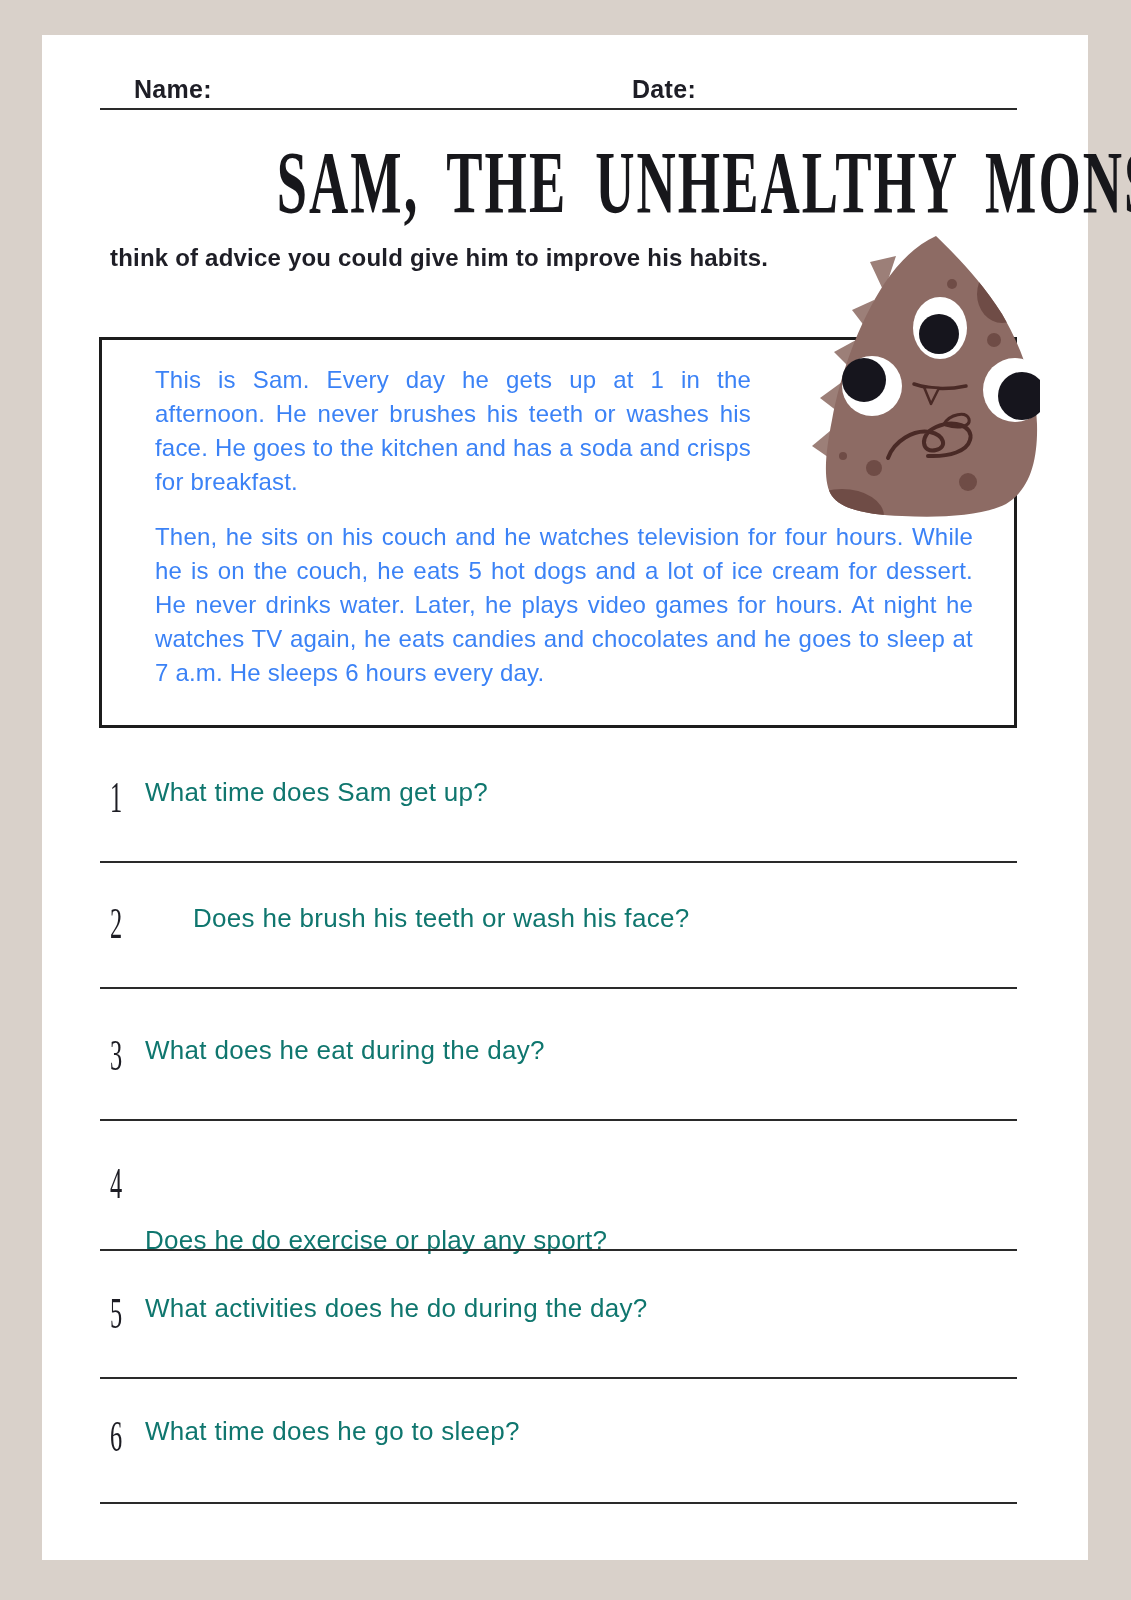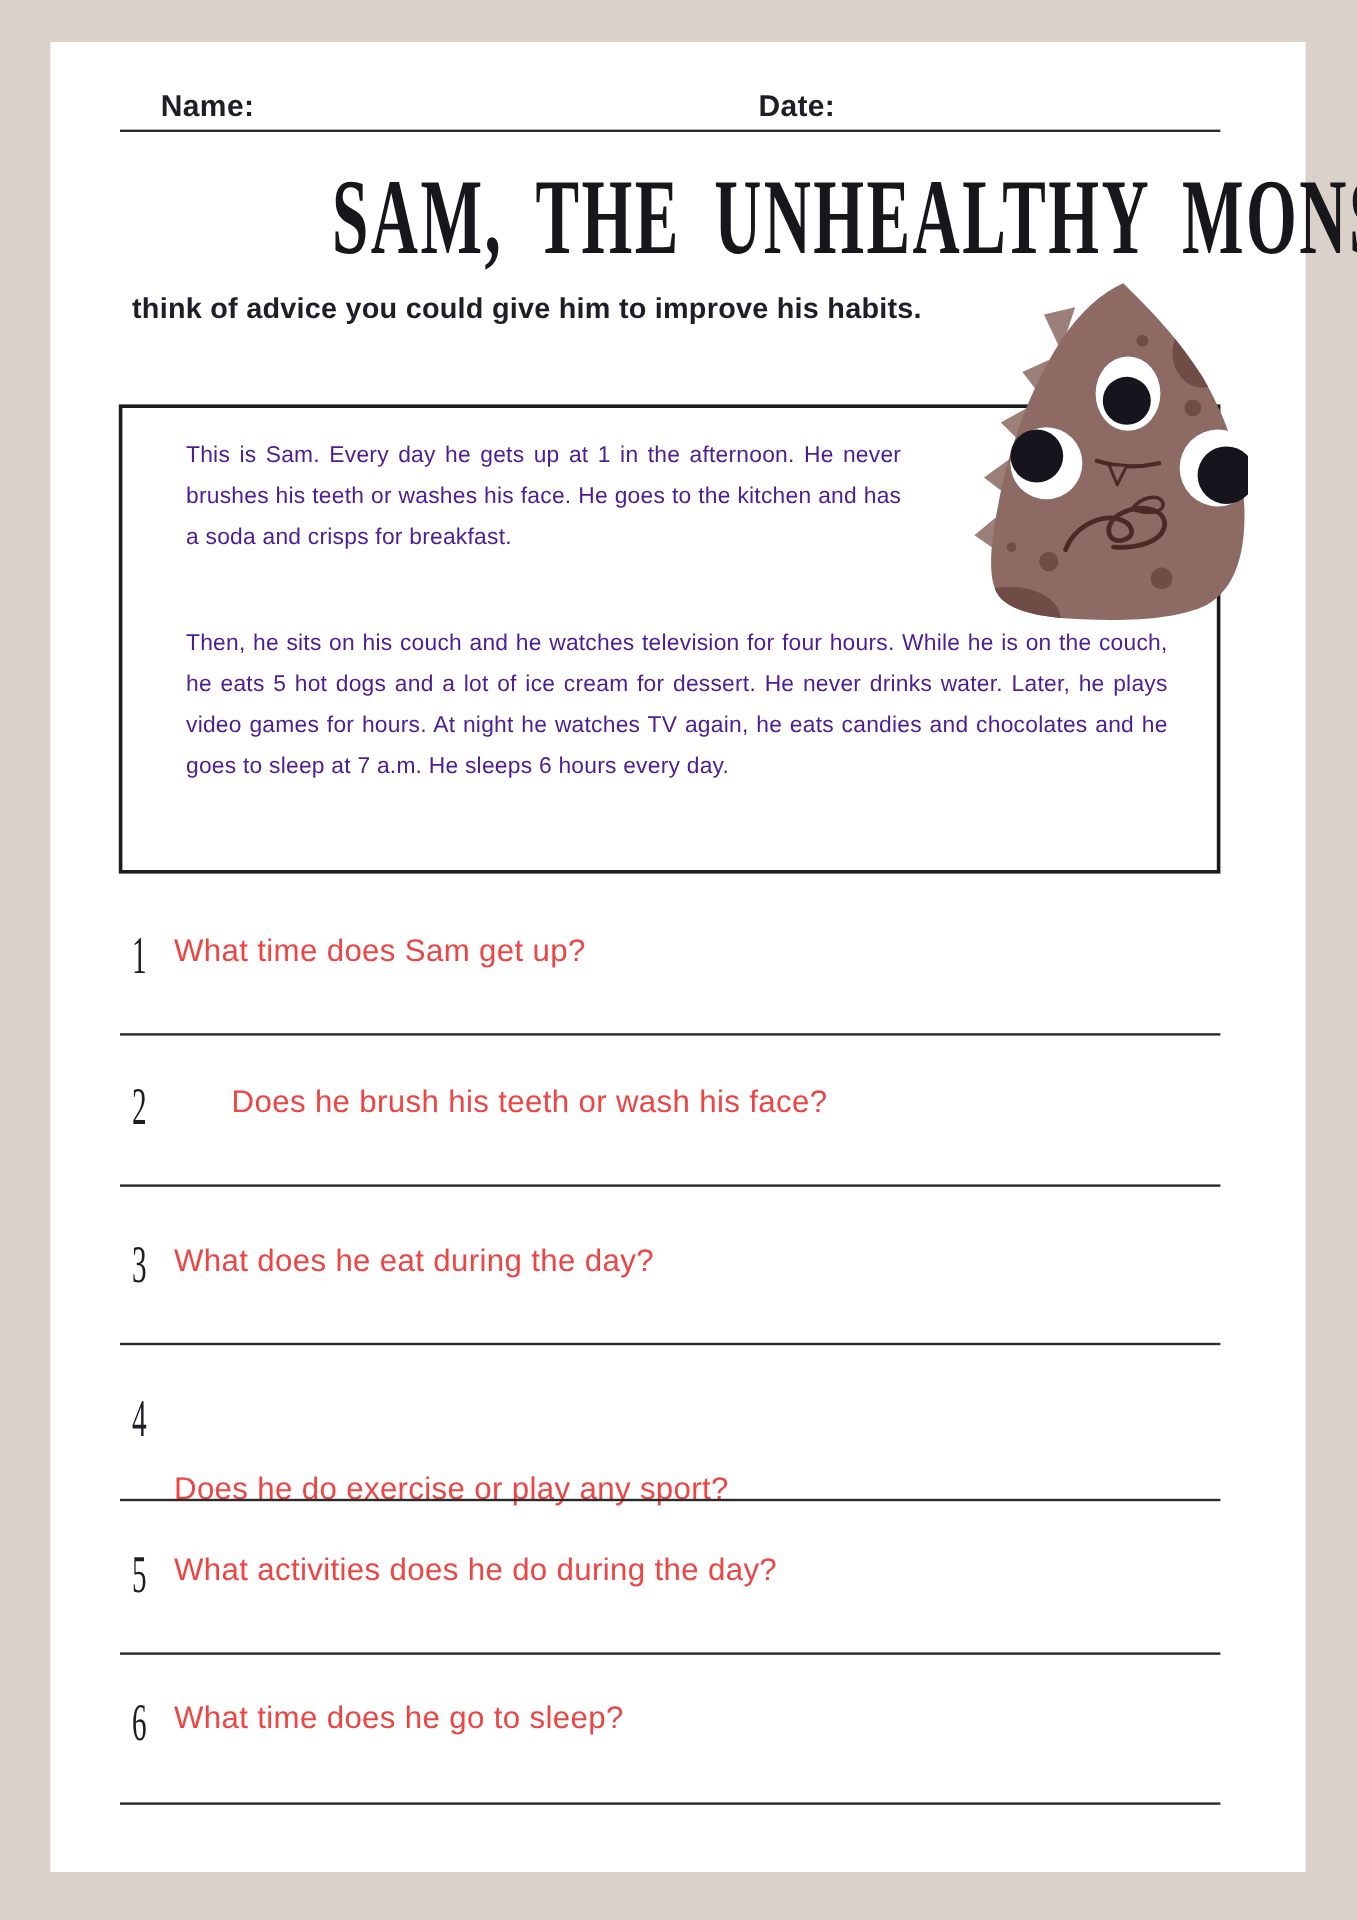--- a/index.html
+++ b/index.html
@@ -49,41 +49,41 @@
     font-size:24px;font-weight:bold;color:#1e1e26;line-height:33px;
     letter-spacing:.2px;
   }
   
   .passage-box{
     position:absolute;left:57px;top:302px;width:912px;height:385px;
     border:3px solid #1c1c1c;background:#ffffff;
   }
   .para{
     position:absolute;
-    font-size:19px;line-height:34px;color:#4c1d95;
+    font-size:24px;line-height:34px;color:#3b82f6;
     text-align:justify;letter-spacing:.2px;
   }
   .para1{left:53px;top:23px;width:596px;}
   .para2{left:53px;top:180px;width:818px;}
   
   .monster{
     position:absolute;left:768px;top:193px;width:230px;height:292px;
     z-index:3;
   }
   
   .q-num{
     position:absolute;
     font-family:"Liberation Serif",serif;
     font-size:42px;color:#1d1d24;line-height:1;
     transform:scaleX(.58) scaleY(1.05);
     transform-origin:left top;
   }
   .q-text{
     position:absolute;left:103px;
-    font-size:26px;color:#ef4444;letter-spacing:.3px;
+    font-size:26px;color:#0f766e;letter-spacing:.3px;
   }
   .answer-line{
     position:absolute;left:58px;width:917px;height:0;
     border-bottom:2px solid #2a2a2a;
   }
 </style>
 </head>
 <body>
 
 <div class="frame">

